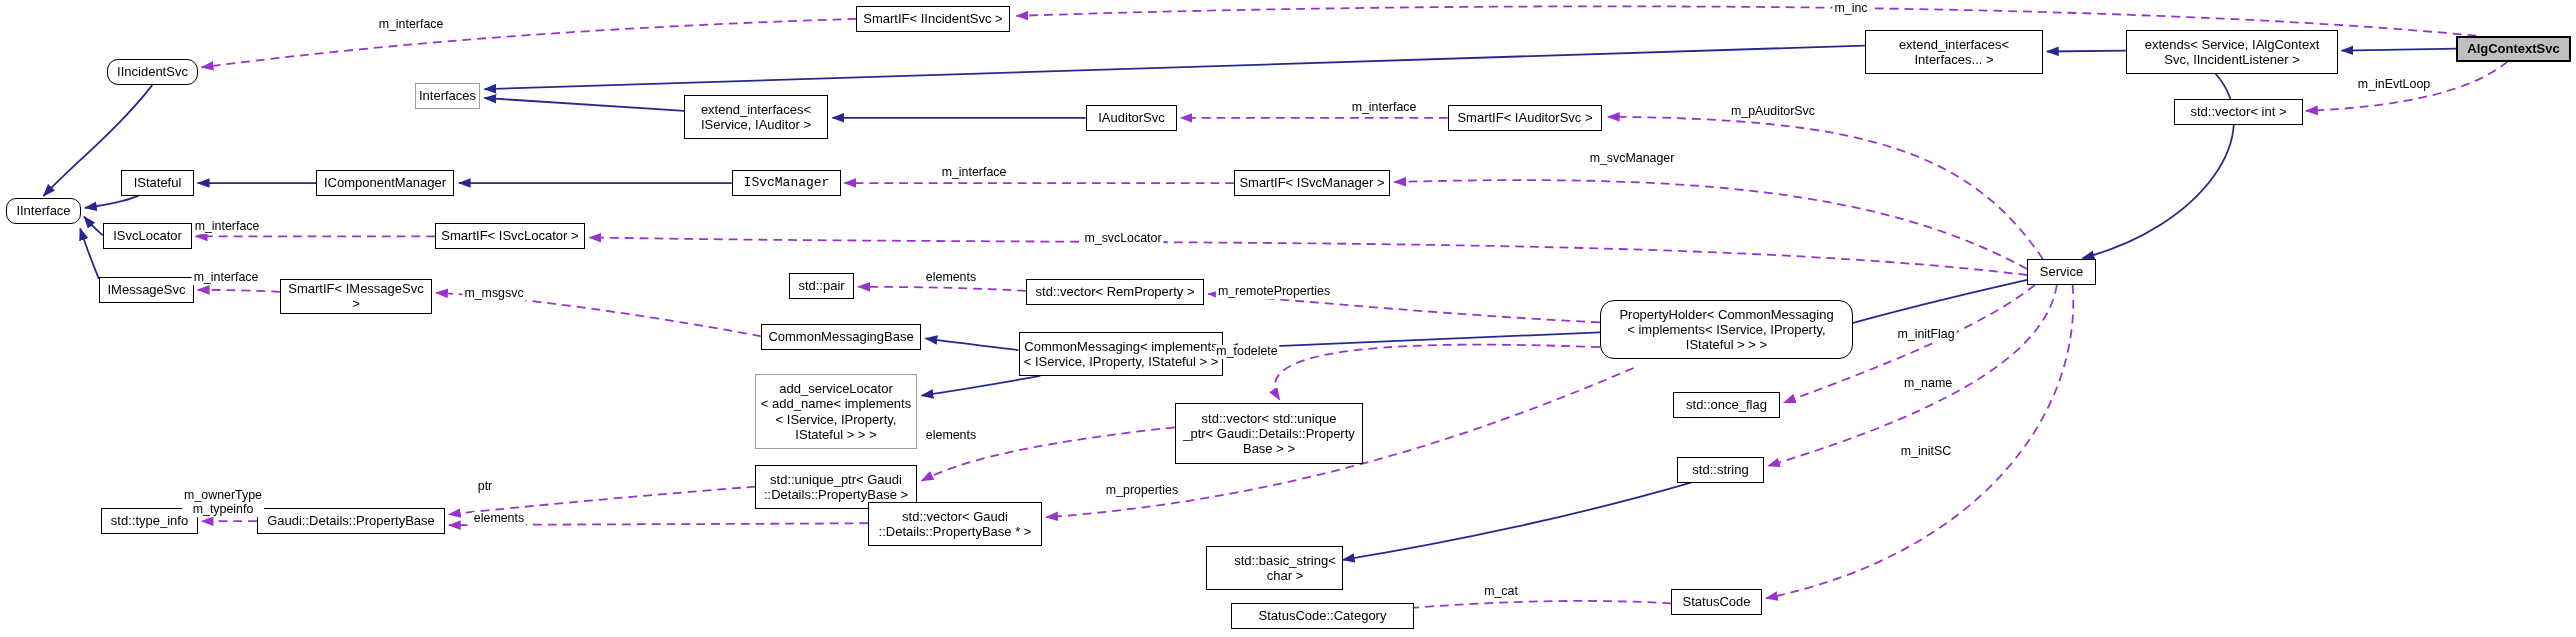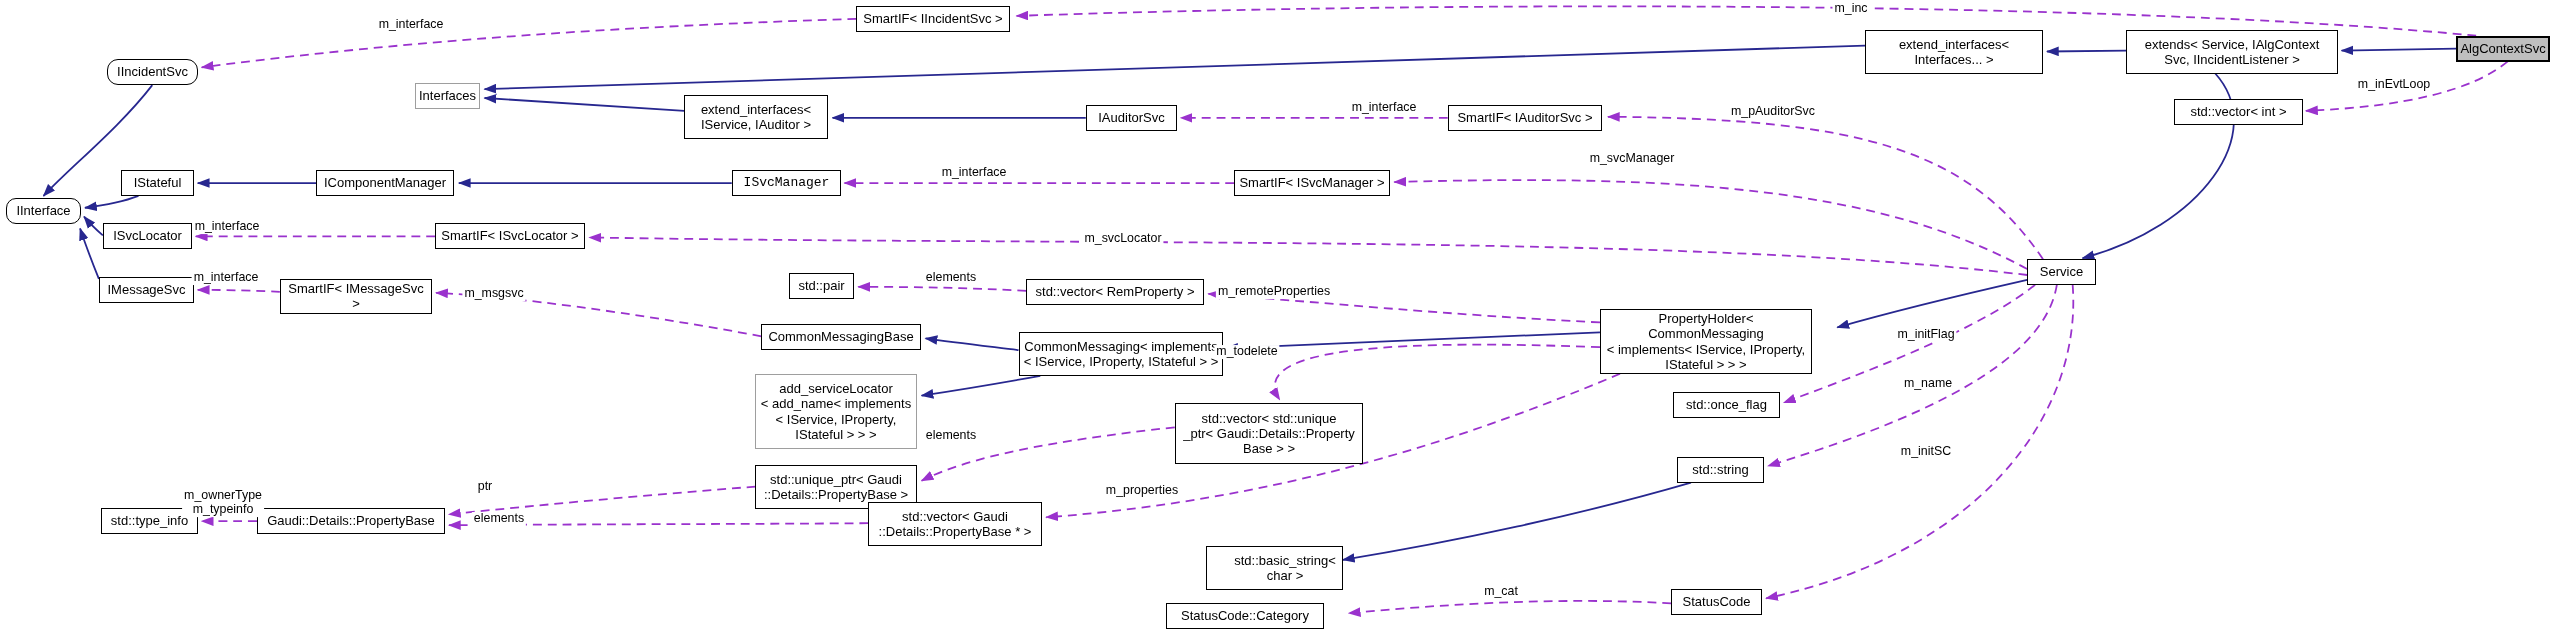--- a/index.html
+++ b/index.html
@@ -102,33 +102,33 @@
     <div class="node" style="left: 1026px; top: 279px; width: 178px; min-height: 26px;">std::vector&lt; RemProperty &gt;</div>
     <div class="node" style="left: 1019px; top: 332px; width: 204px; min-height: 44px;">CommonMessaging&lt; implements
 &lt; IService, IProperty, IStateful &gt; &gt;</div>
     <div class="node" style="left: 1175px; top: 403px; width: 188px; min-height: 61px;">std::vector&lt; std::unique
 _ptr&lt; Gaudi::Details::Property
 Base &gt; &gt;</div>
     <div class="node" style="left: 868px; top: 502px; width: 174px; min-height: 44px;">std::vector&lt; Gaudi
 ::Details::PropertyBase * &gt;</div>
     <div class="node" style="left: 1206px; top: 546px; width: 137px; min-height: 44px; padding-left: 24px;">std::basic_string&lt;
 char &gt;</div>
-    <div class="node" style="left: 1166px; top: 603px; width: 158px; min-height: 26px;">StatusCode::Category</div>
+    <div class="node" style="left: 1231px; top: 603px; width: 183px; min-height: 26px;">StatusCode::Category</div>
     <div class="node" style="left: 1671px; top: 589px; width: 91px; min-height: 26px;">StatusCode</div>
     <div class="node" style="left: 1677px; top: 457px; width: 87px; min-height: 26px;">std::string</div>
     <div class="node" style="left: 1673px; top: 392px; width: 107px; min-height: 26px;">std::once_flag</div>
-    <div class="node" style="left: 1600px; top: 309px; width: 212px; min-height: 59px;">PropertyHolder&lt; CommonMessaging
+    <div class="node" style="left: 1600px; top: 300px; width: 253px; min-height: 59px; border-radius: 14px;">PropertyHolder&lt; CommonMessaging
 &lt; implements&lt; IService, IProperty,
 IStateful &gt; &gt; &gt;</div>
     <div class="node" style="left: 2027px; top: 259px; width: 69px; min-height: 26px;">Service</div>
     <div class="node" style="left: 1865px; top: 30px; width: 178px; min-height: 44px;">extend_interfaces&lt;
 Interfaces... &gt;</div>
     <div class="node" style="left: 2126px; top: 30px; width: 212px; min-height: 44px;">extends&lt; Service, IAlgContext
 Svc, IIncidentListener &gt;</div>
-    <div class="node highlight" style="left: 2456px; top: 36px; width: 94px; min-height: 26px;">AlgContextSvc</div>
+    <div class="node highlight" style="left: 2456px; top: 36px; width: 115px; min-height: 26px; font-weight: bold;">AlgContextSvc</div>
     <div class="node" style="left: 2174px; top: 99px; width: 129px; min-height: 26px;">std::vector&lt; int &gt;</div>
     <div class="edge-label" style="left: 411px; top: 25px;">m_interface</div>
     <div class="edge-label" style="left: 1851px; top: 9px;">m_inc</div>
     <div class="edge-label" style="left: 1384px; top: 108px;">m_interface</div>
     <div class="edge-label" style="left: 1773px; top: 112px;">m_pAuditorSvc</div>
     <div class="edge-label" style="left: 974px; top: 173px;">m_interface</div>
     <div class="edge-label" style="left: 1632px; top: 159px;">m_svcManager</div>
     <div class="edge-label" style="left: 227px; top: 227px;">m_interface</div>
     <div class="edge-label" style="left: 1123px; top: 239px;">m_svcLocator</div>
     <div class="edge-label" style="left: 226px; top: 278px;">m_interface</div>

